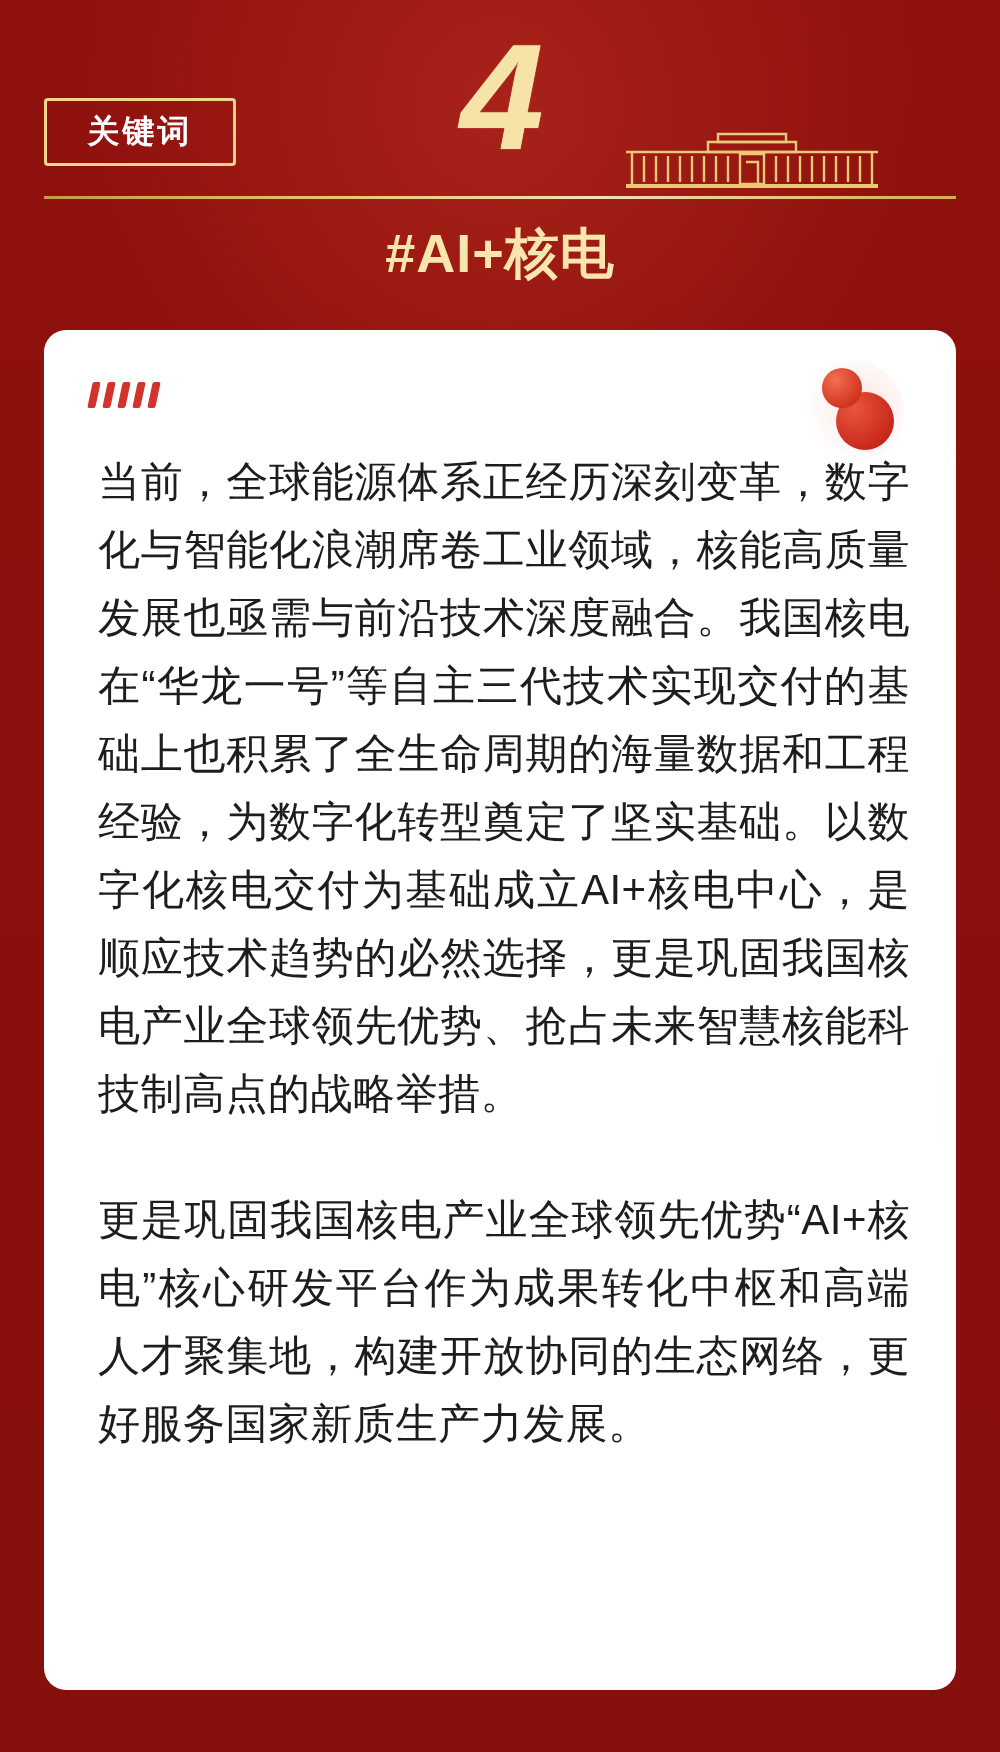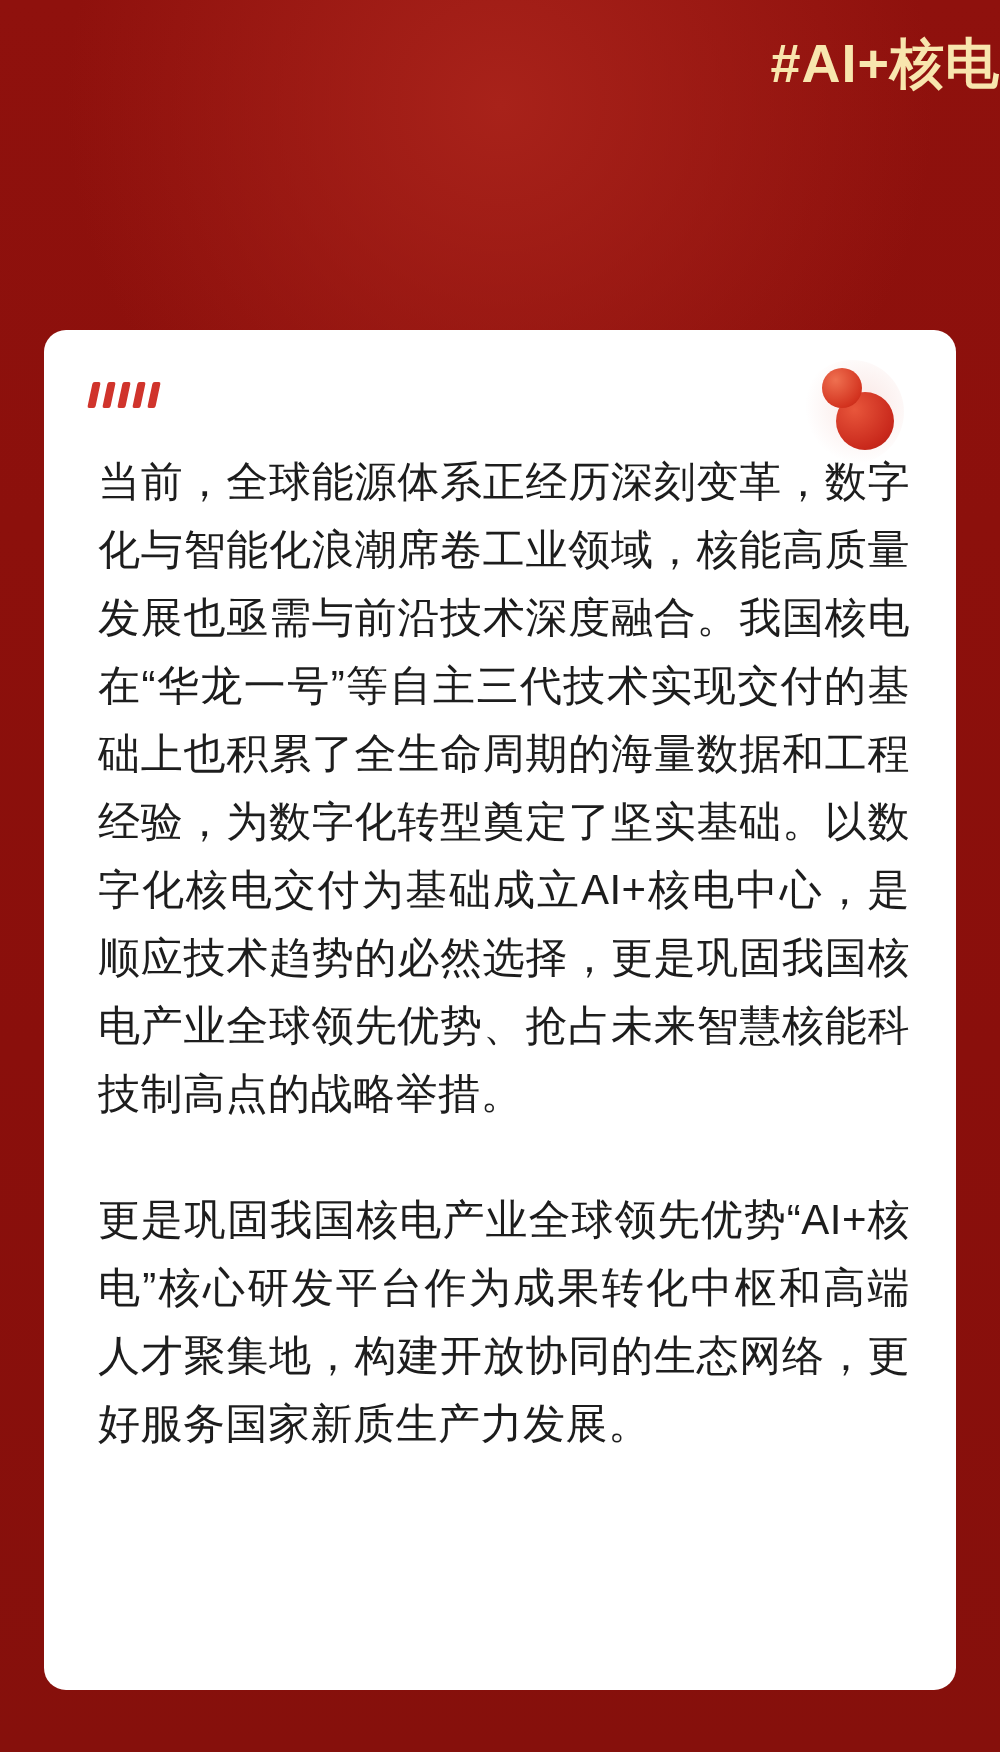--- a/index.html
+++ b/index.html
@@ -77,22 +77,21 @@
     position: absolute;
     left: 44px;
     right: 44px;
     top: 196px;
     height: 3px;
     background: linear-gradient(90deg, #c79a3f 0%, #e8c979 35%, #f3e2ae 60%, #d8ab52 100%);
   }
 
   
   .title {
-    margin-top: 28px;
-    text-align: right;
+    text-align: center;
     color: #f8e6ae;
     font-size: 54px;
     font-weight: bold;
     letter-spacing: 1px;
   }
 
   
   .card {
     position: absolute;
     left: 44px;
@@ -167,20 +166,44 @@
     text-align: justify;
   }
   .body-text p { margin: 0 0 58px 8px; }
   .body-text p:last-child { margin-bottom: 0; }
 </style>
 </head>
 <body>
 
 <div class="poster">
 
+  <div class="header">
+
+    <div class="keyword-badge">
+      <span>关键词</span>
+    </div>
+
+    <div class="big-number">4</div>
+
+    <div class="gate">
+      <svg width="260" height="62" viewBox="0 0 260 62" fill="none" stroke="#e9c878" stroke-width="2.4">
+        <path d="M4 20 L256 20"></path>
+        <path d="M10 20 L10 54 M250 20 L250 54"></path>
+        <path d="M4 54 L256 54" stroke-width="4"></path>
+        <path d="M86 10 L174 10 L174 20 L86 20 Z"></path>
+        <path d="M96 2 L164 2 L164 10 L96 10 Z"></path>
+        <path d="M118 22 L142 22 L142 52 L118 52 Z"></path>
+        <path d="M124 30 L136 30 L136 52"></path>
+        <path d="M22 24 L22 50 M34 24 L34 50 M46 24 L46 50 M58 24 L58 50 M70 24 L70 50 M82 24 L82 50 M94 24 L94 50 M106 24 L106 50"></path>
+        <path d="M154 24 L154 50 M166 24 L166 50 M178 24 L178 50 M190 24 L190 50 M202 24 L202 50 M214 24 L214 50 M226 24 L226 50 M238 24 L238 50"></path>
+      </svg>
+    </div>
+
+    <div class="gold-rule"></div>
+  </div>
 
   <div class="title">#AI+核电</div>
 
   <div class="card">
 
     <div class="quote-marks">
       <i></i>
         <i></i>
         <i></i>
         <i></i>

